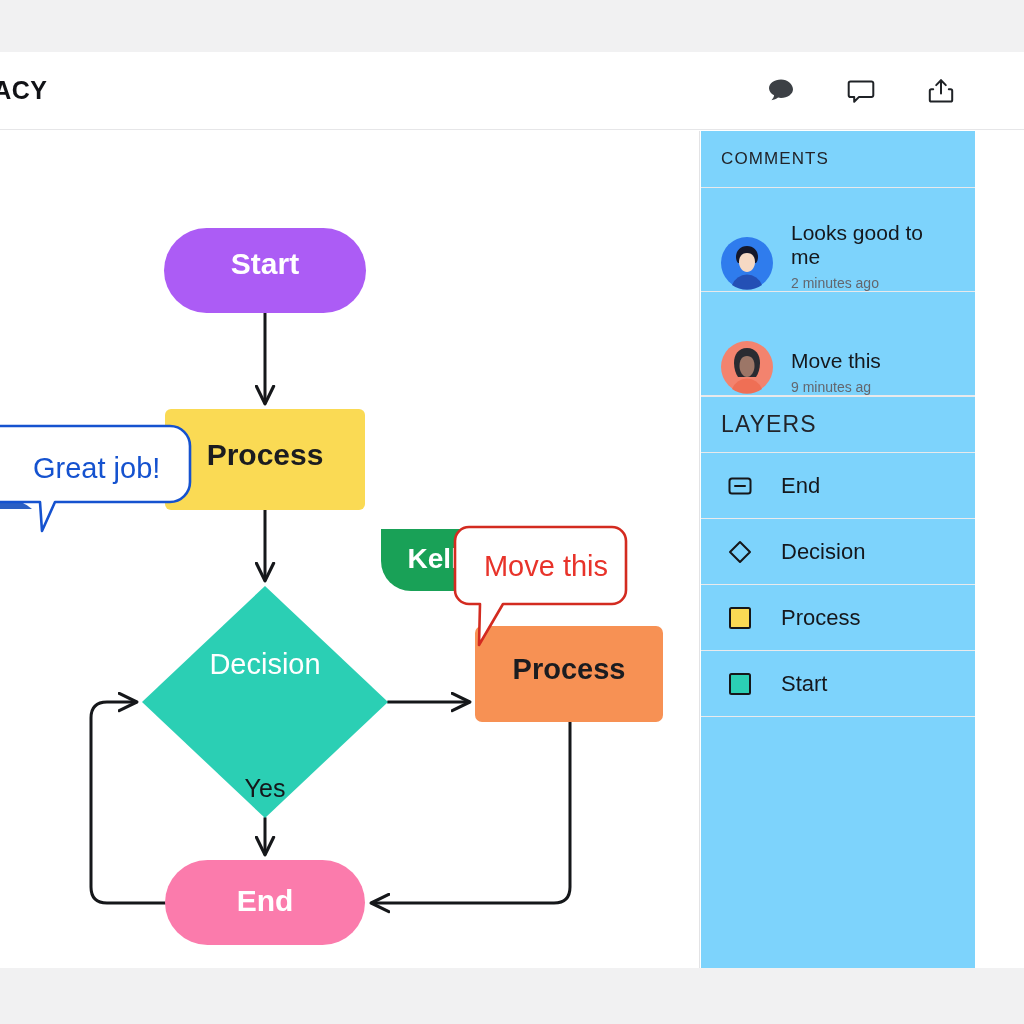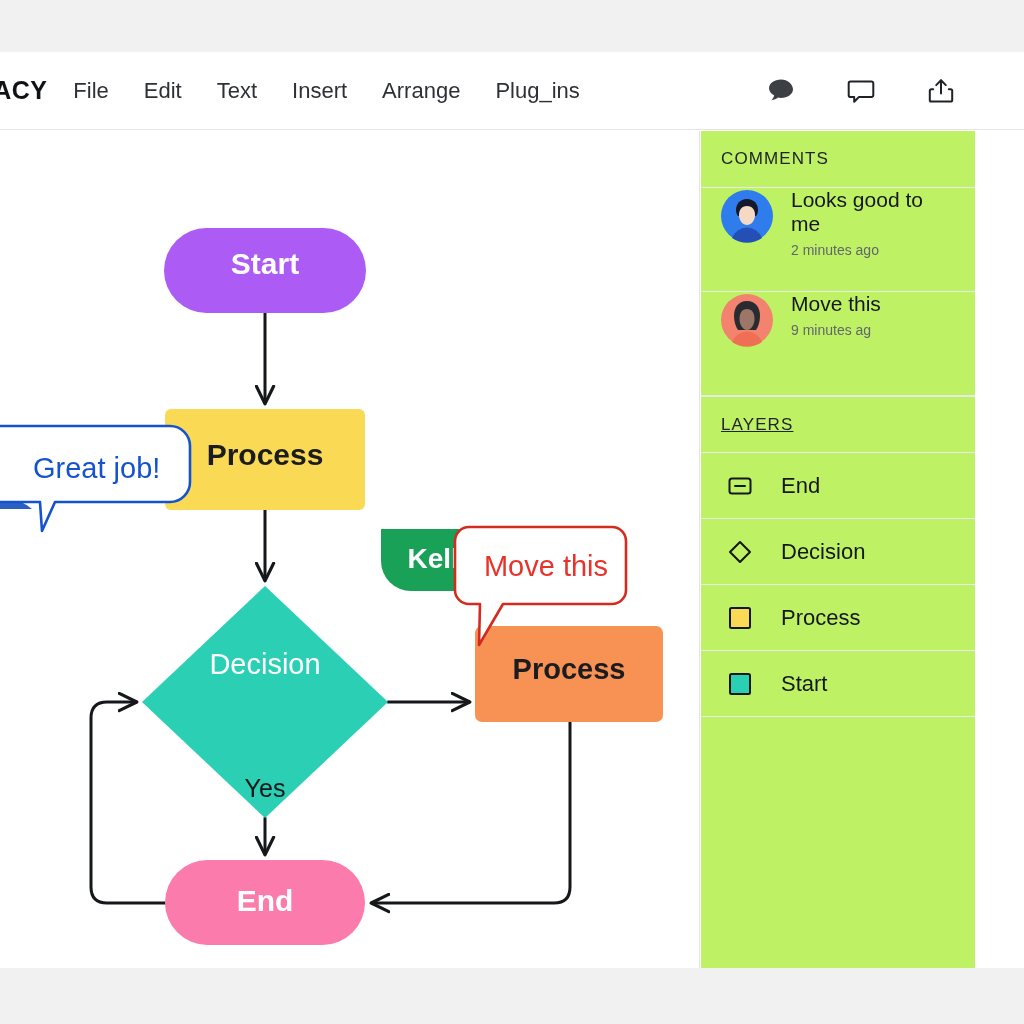--- a/index.html
+++ b/index.html
@@ -54,68 +54,60 @@
     overflow: hidden;
   }
   .canvas-svg { position: absolute; left: 0; top: 0; width: 700px; height: 837px; }
 
   
 
   
   .panel {
     position: absolute; left: 701px; top: 79px;
     width: 274px; height: 837px;
-    background: #bef264;
+    background: #7dd3fc;
   }
   .panel-header {
     height: 57px; display: flex; align-items: center;
     padding: 0 0 0 20px;
     font-size: 17px; letter-spacing: 1.1px; color: #22242a;
     border-bottom: 1px solid #e9e9eb;
   }
   .comment-row {
-    display: flex; align-items: flex-start; gap: 16px;
+    display: flex; align-items: flex-end; gap: 16px;
     height: 104px; padding: 0 18px;
     border-bottom: 1px solid #e9e9eb;
   }
   .avatar { width: 56px; height: 56px; flex: 0 0 56px; display: block; }
   .comment-text { display: flex; flex-direction: column; gap: 6px; }
   .comment-title { font-size: 21px; color: #15171c; }
   .comment-time { font-size: 14px; color: #63666e; }
 
   .layers-header {
     height: 57px; display: flex; align-items: center; padding-left: 20px;
-    font-size: 17px; letter-spacing: 1.1px; color: #22242a;
-    border-bottom: 1px solid #e9e9eb; border-top: 1px solid #e9e9eb; text-decoration: underline;
+    font-size: 23px; letter-spacing: 1.1px; color: #22242a;
+    border-bottom: 1px solid #e9e9eb; border-top: 1px solid #e9e9eb;
   }
   .layer-row {
     display: flex; align-items: center; gap: 28px;
     height: 66px; padding-left: 26px;
     border-bottom: 1px solid #eaeaec;
   }
   .layer-icon { width: 26px; height: 26px; flex: 0 0 26px; display: block; }
   .layer-label { font-size: 22px; color: #15171c; }
 </style>
 </head>
 <body>
 
 <div id="root">
 
   <div class="app-window">
 
     <div class="menubar">
       <div class="brand">IACY</div>
-      <div class="menu-items">
-        <div class="menu-item">File</div>
-        <div class="menu-item">Edit</div>
-        <div class="menu-item">Text</div>
-        <div class="menu-item">Insert</div>
-        <div class="menu-item">Arrange</div>
-        <div class="menu-item">Plug_ins</div>
-      </div>
 
       <div class="toolbar-icons">
         <span>
           <svg class="ticon" viewBox="0 0 34 34" aria-hidden="true">
             <path d="M17 5.5c-6.6 0-12 3.9-12 8.7 0 2.9 2 5.5 5.1 7.1-.3 1.9-1.3 3.6-2.6 4.9 2.5-.3 4.8-1.3 6.6-2.6 .9.2 1.9.3 2.9.3 6.6 0 12-3.9 12-8.7S23.6 5.5 17 5.5z" fill="#3c4045"></path>
           </svg>
         </span>
         <span>
           <svg class="ticon" viewBox="0 0 34 34" aria-hidden="true">
             <path d="M6.5 7.5h21a1.8 1.8 0 0 1 1.8 1.8v12a1.8 1.8 0 0 1-1.8 1.8H14.8l-4.6 4.6v-4.6H6.5a1.8 1.8 0 0 1-1.8-1.8v-12A1.8 1.8 0 0 1 6.5 7.5z" fill="none" stroke="#1f2226" stroke-width="2" stroke-linejoin="round"></path>

